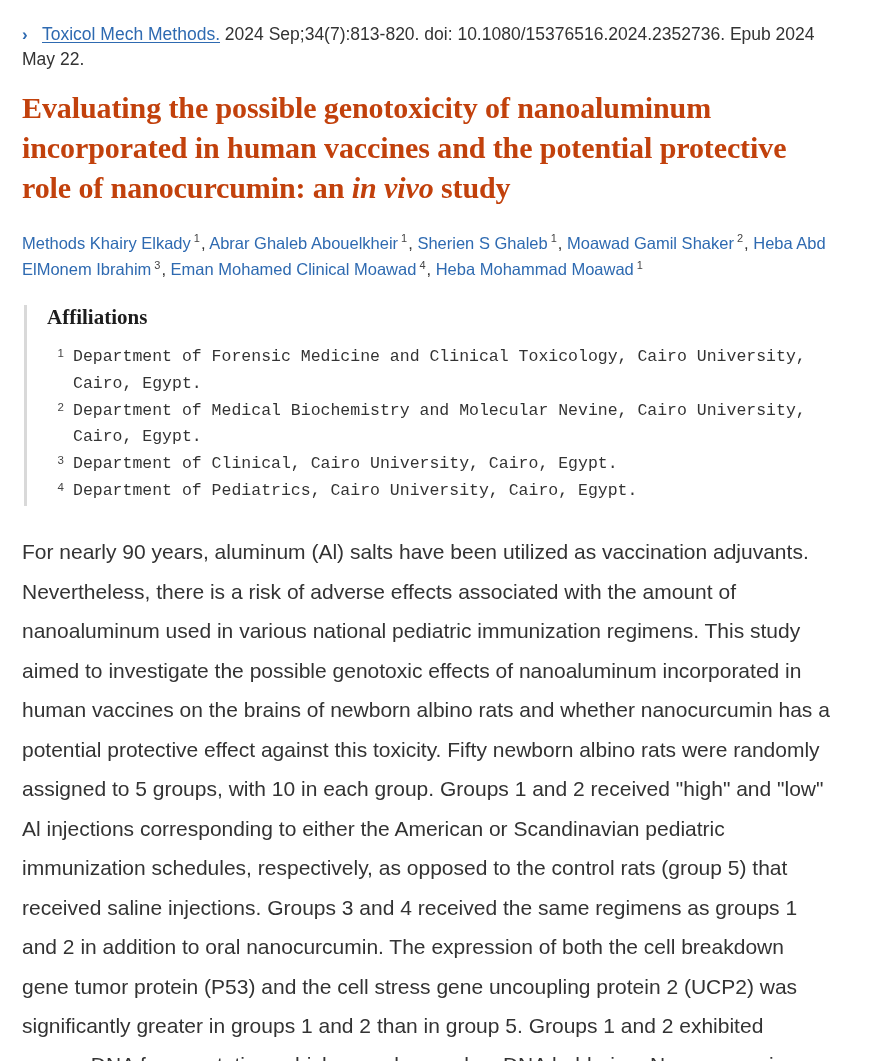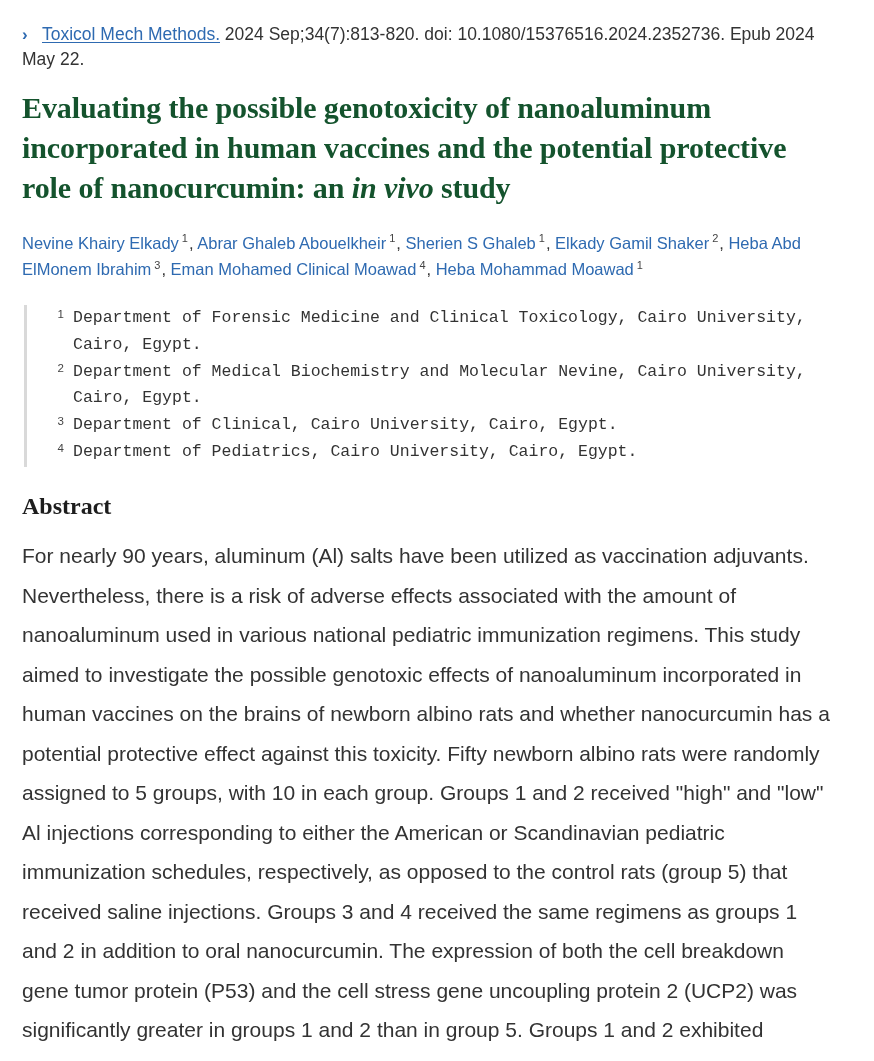--- a/index.html
+++ b/index.html
@@ -44,21 +44,21 @@
     cursor: pointer;
   }
   .cite .rest { color: #333; }
 
   
   h1.title {
     font-family: "Liberation Serif", serif;
     font-size: 30px;
     line-height: 1.33;
     font-weight: bold;
-    color: #14532d;
+    color: #c2410c;
     margin: 0 0 22px 0;
     letter-spacing: -0.1px;
   }
   h1.title em { font-style: italic; }
 
   
   .authors {
     font-size: 16.5px;
     line-height: 1.62;
     margin: 0 0 22px 0;
@@ -136,46 +136,46 @@
 
 <div class="page">
 
   <p class="cite">
     <span class="chev">›</span><span class="journal">Toxicol Mech Methods.</span><span class="rest"> 2024 Sep;34(7):813-820. doi: 10.1080/15376516.2024.2352736. Epub 2024 May 22.</span>
   </p>
 
   <h1 class="title"><span>Evaluating the possible genotoxicity of nanoaluminum incorporated in human vaccines and the potential protective role of nanocurcumin: an </span><em>in vivo</em><span> study</span></h1>
 
   <p class="authors">
-    <span><span class="auth">Nevine Khairy Elkady</span><sup>1</sup><span class="sep">,</span></span>
+    <span><span class="auth">Methods Khairy Elkady</span><sup>1</sup><span class="sep">,</span></span>
     <span><span class="auth">Abrar Ghaleb Abouelkheir</span><sup>1</sup><span class="sep">,</span></span>
     <span><span class="auth">Sherien S Ghaleb</span><sup>1</sup><span class="sep">,</span></span>
-    <span><span class="auth">Elkady Gamil Shaker</span><sup>2</sup><span class="sep">,</span></span>
+    <span><span class="auth">Moawad Gamil Shaker</span><sup>2</sup><span class="sep">,</span></span>
     <span><span class="auth">Heba Abd ElMonem Ibrahim</span><sup>3</sup><span class="sep">,</span></span>
     <span><span class="auth">Eman Mohamed Clinical Moawad</span><sup>4</sup><span class="sep">,</span></span>
     <span><span class="auth">Heba Mohammad Moawad</span><sup>1</sup><span class="sep"></span></span>
   </p>
 
   <div class="affil-block">
+    <h2>Affiliations</h2>
     <ul class="affil-list">
       <li>
         <span class="num">1</span>
         <span class="txt">Department of Forensic Medicine and Clinical Toxicology, Cairo University, Cairo, Egypt.</span>
       </li>
       <li>
         <span class="num">2</span>
         <span class="txt">Department of Medical Biochemistry and Molecular Nevine, Cairo University, Cairo, Egypt.</span>
       </li>
       <li>
         <span class="num">3</span>
         <span class="txt">Department of Clinical, Cairo University, Cairo, Egypt.</span>
       </li>
       <li>
         <span class="num">4</span>
         <span class="txt">Department of Pediatrics, Cairo University, Cairo, Egypt.</span>
       </li>
     </ul>
   </div>
 
-  <h2 class="abstract-head">Abstract</h2>
   <p class="abstract-body">For nearly 90 years, aluminum (Al) salts have been utilized as vaccination adjuvants. Nevertheless, there is a risk of adverse effects associated with the amount of nanoaluminum used in various national pediatric immunization regimens. This study aimed to investigate the possible genotoxic effects of nanoaluminum incorporated in human vaccines on the brains of newborn albino rats and whether nanocurcumin has a potential protective effect against this toxicity. Fifty newborn albino rats were randomly assigned to 5 groups, with 10 in each group. Groups 1 and 2 received "high" and "low" Al injections corresponding to either the American or Scandinavian pediatric immunization schedules, respectively, as opposed to the control rats (group 5) that received saline injections. Groups 3 and 4 received the same regimens as groups 1 and 2 in addition to oral nanocurcumin. The expression of both the cell breakdown gene tumor protein (P53) and the cell stress gene uncoupling protein 2 (UCP2) was significantly greater in groups 1 and 2 than in group 5. Groups 1 and 2 exhibited severe DNA fragmentation, which was observed as DNA laddering. Nanocurcumin significantly reduced the expression of the P53 and UCP2 genes in groups 3 and 4, with very low or undetectable DNA laddering in both groups. Vaccination with nanoaluminum adjuvants can cause genotoxic effects, which can be mediated by the inflammatory response and oxidative stress, and nanocurcumin can protect against these toxic effects through the modulation of oxidative stress regulators and gene expression.</p>
 
 </div>
 
 </body></html>

